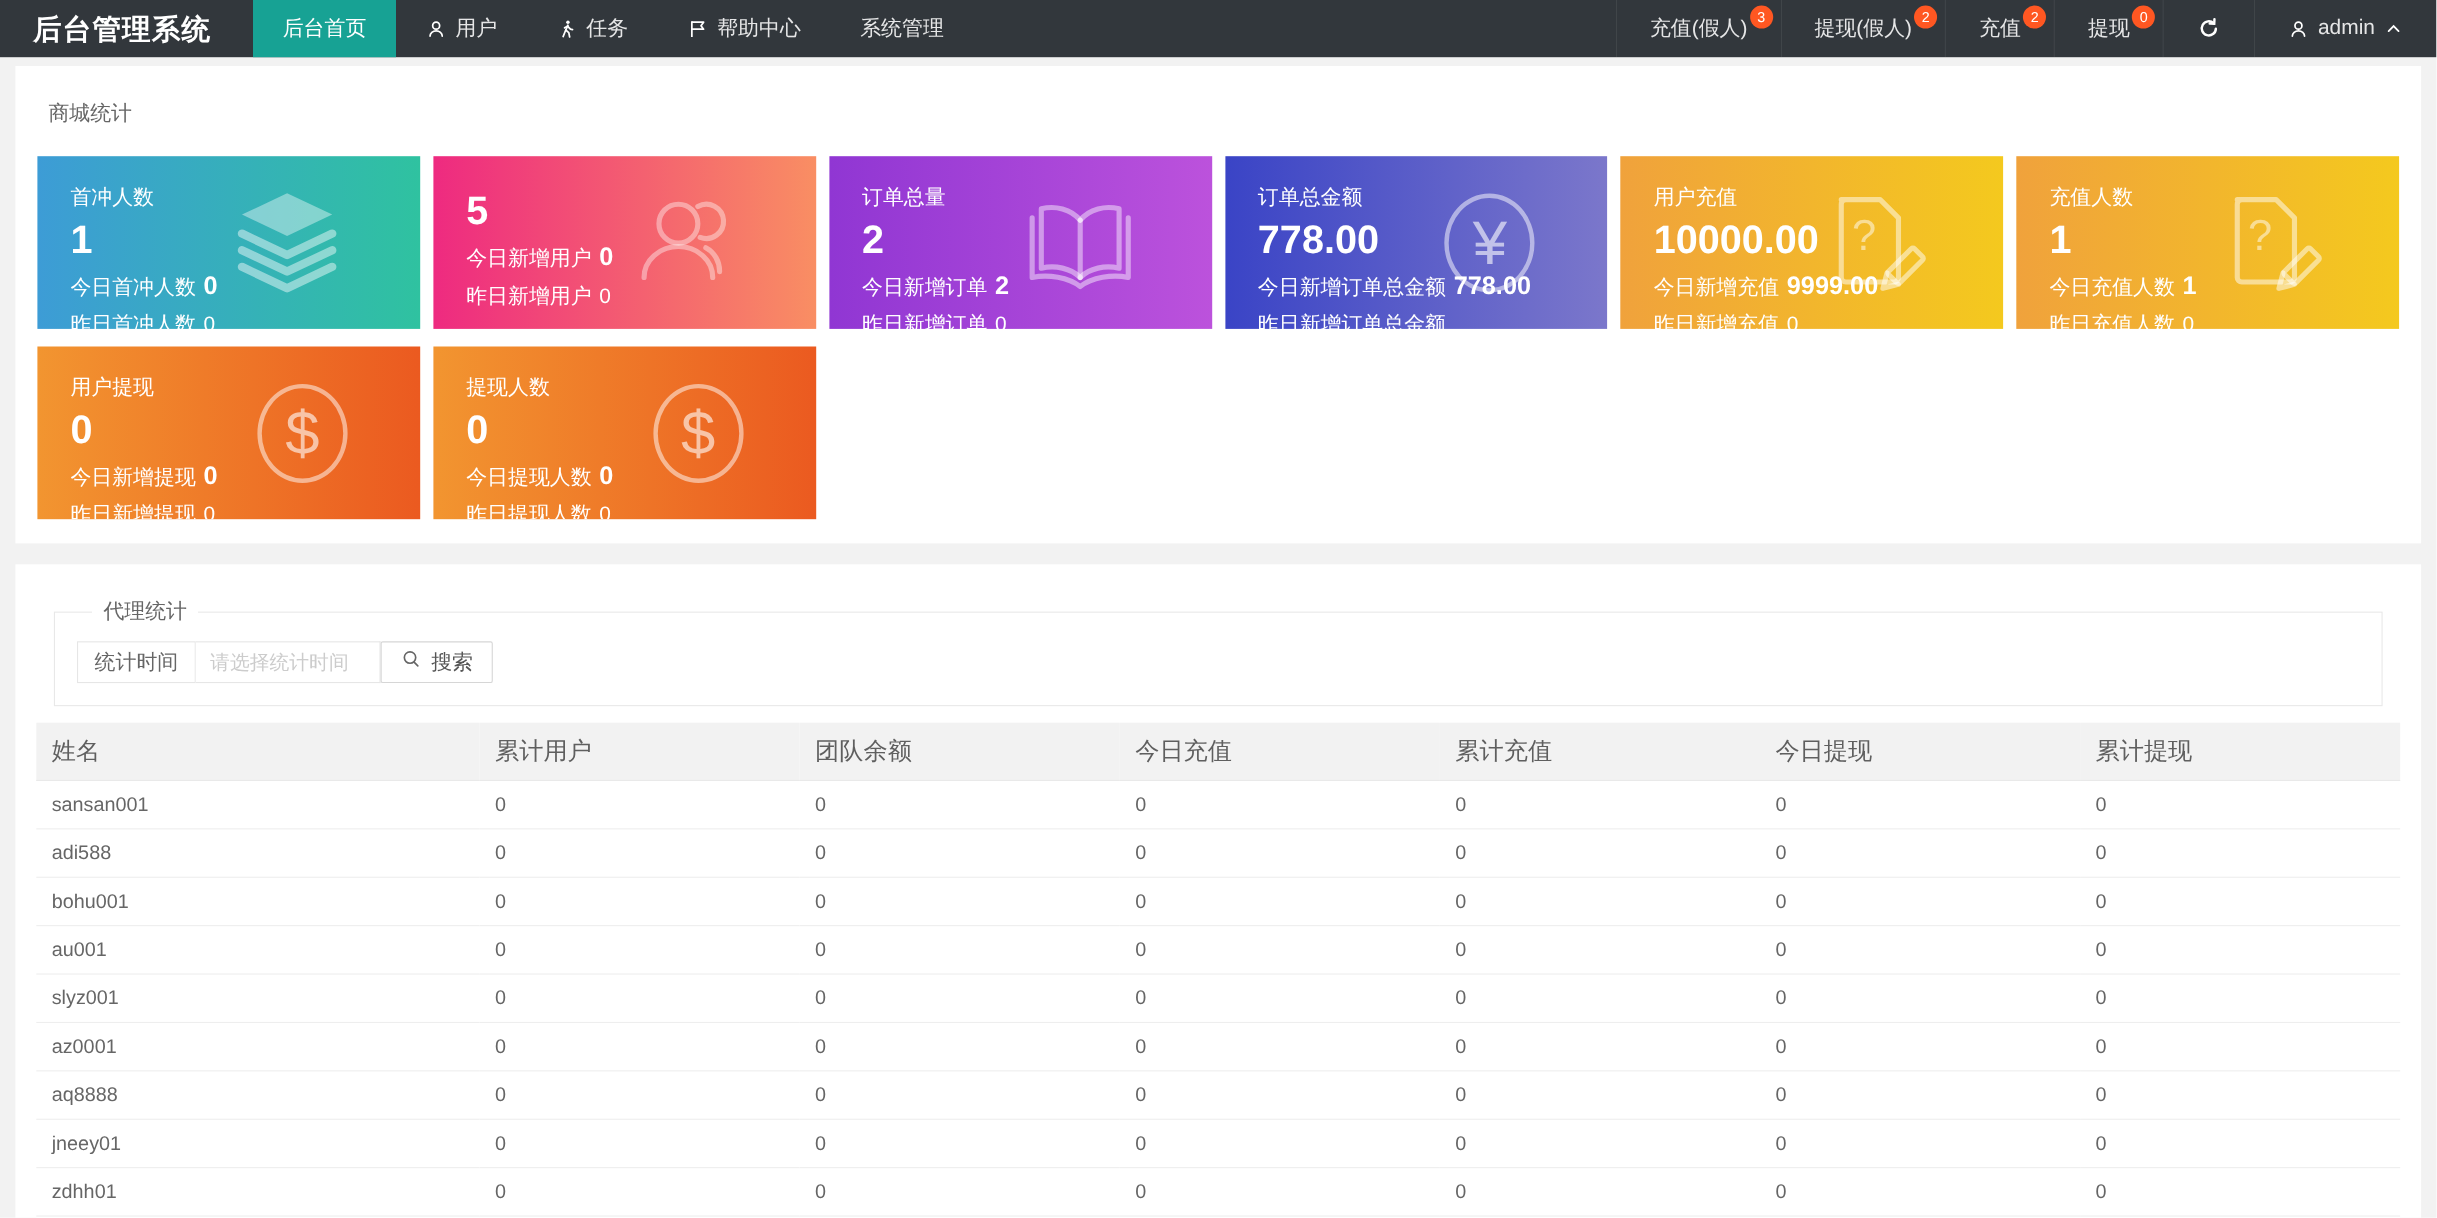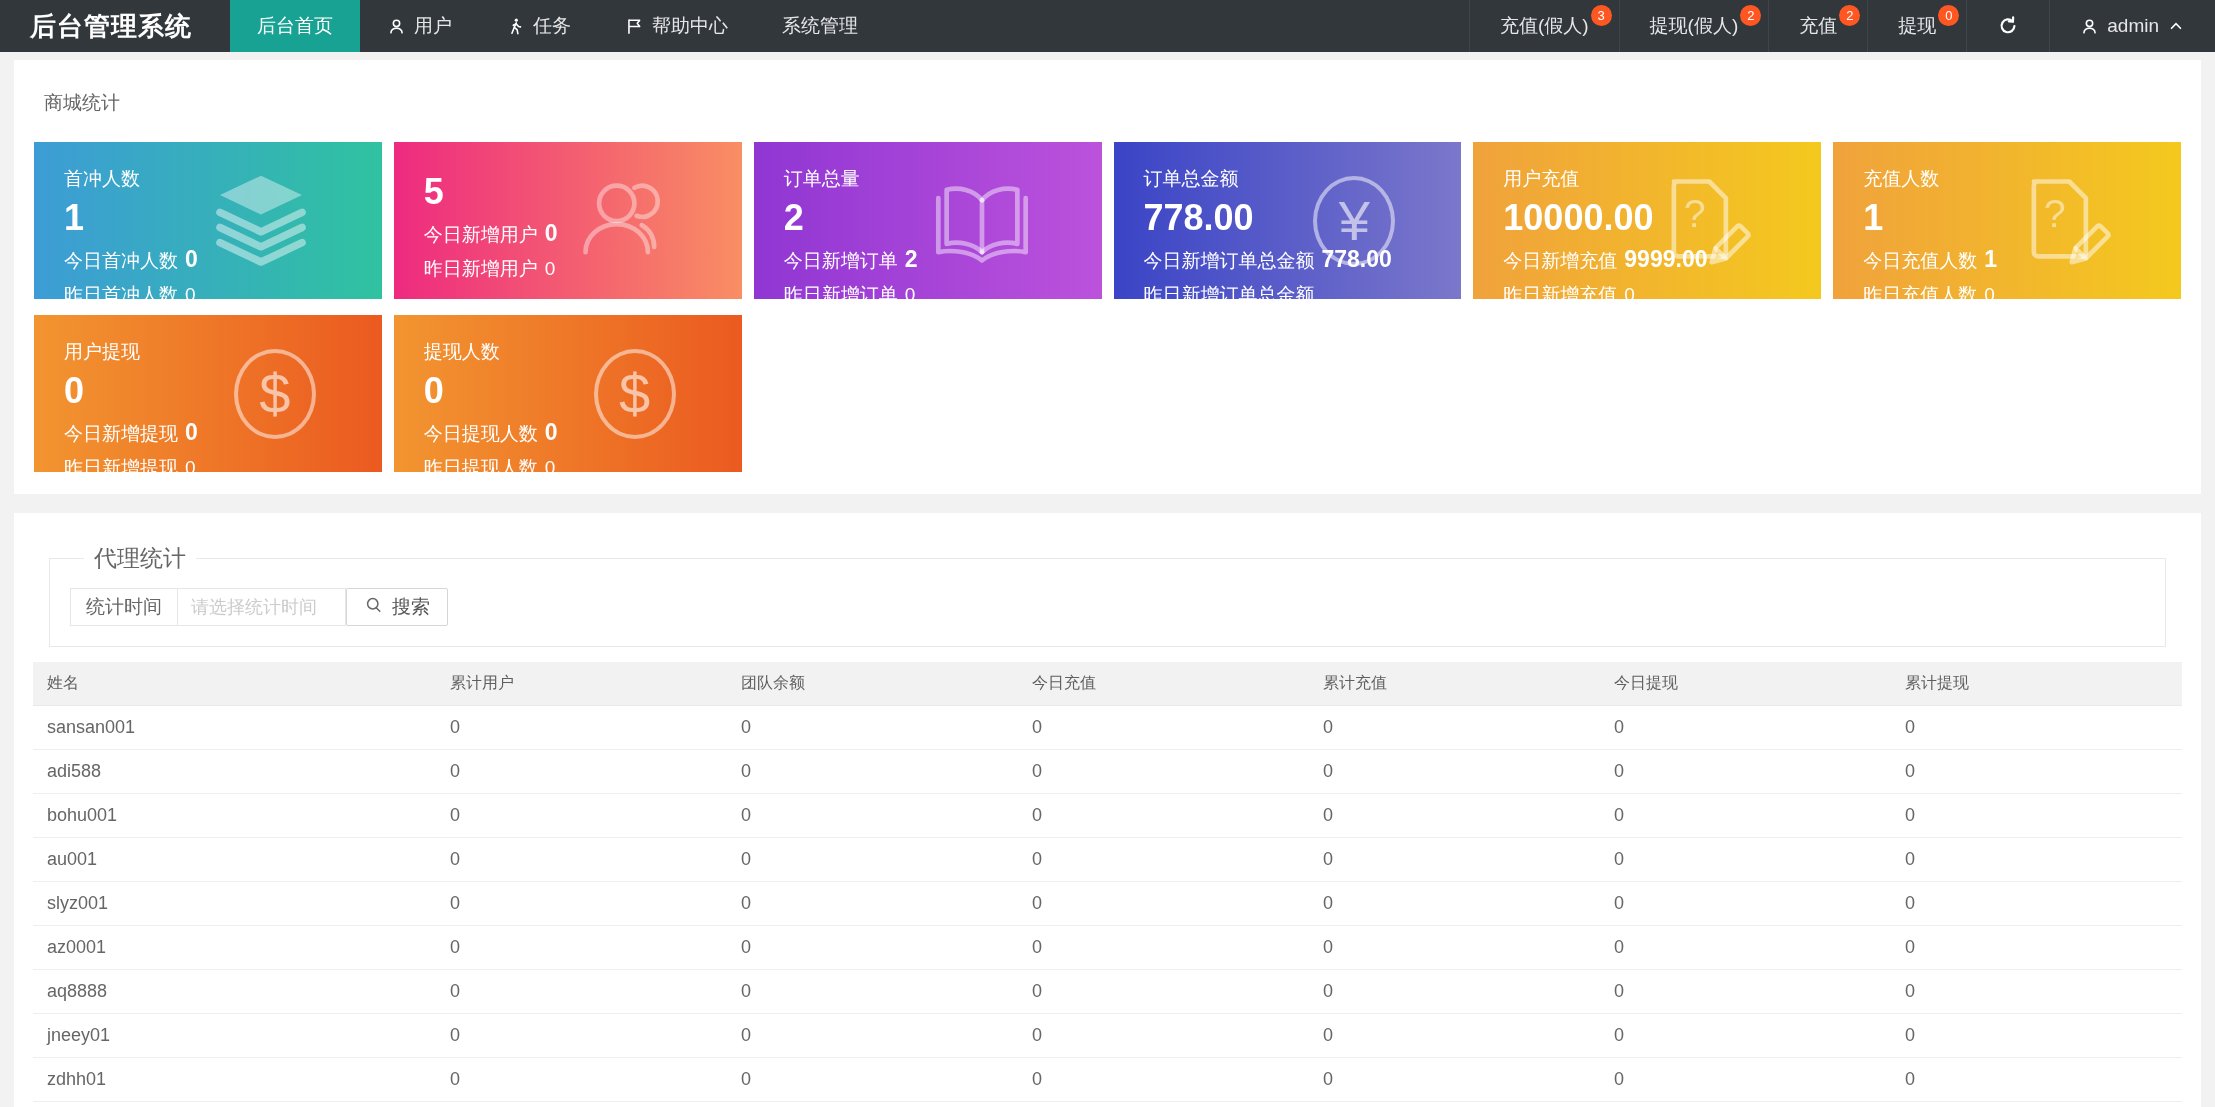--- a/index.html
+++ b/index.html
@@ -62,42 +62,42 @@
     width: 82px; height: 90px; border: 4px solid rgba(255,255,255,.5);
     border-radius: 50%; color: rgba(255,255,255,.6); font-size: 56px;
     display: flex; align-items: center; justify-content: center; font-weight: 400;
   }
 
   
   .panel-agents { margin-top: 19px; padding: 20px 19px 0; min-height: 602px; }
   fieldset.agent-box {
     border: 1px solid #e8e8e8; margin: 10px 16px 0; padding: 14px 20px 20px;
   }
-  fieldset.agent-box legend { font-size: 23px; color: #666; padding: 0 10px; margin-left: 14px; }
+  fieldset.agent-box legend { font-size: 19px; color: #666; padding: 0 10px; margin-left: 14px; }
   .filter-row { display: flex; align-items: stretch; height: 38px; }
   .filter-label {
     border: 1px solid #e6e6e6; background: #fff; padding: 0 15px; font-size: 19px;
     color: #666; display: flex; align-items: center; white-space: nowrap;
   }
   .filter-input {
     border: 1px solid #e6e6e6; border-left: none; width: 168px; padding: 0 13px;
     font-size: 18px; color: #666; outline: none; font-family: inherit;
   }
   .filter-input::placeholder { color: #ccc; }
   .search-btn {
     background: #fff; border: 1px solid #d6d6d6; border-radius: 2px;
     padding: 0 17px; font-size: 19px; color: #555; display: inline-flex;
     align-items: center; gap: 8px; cursor: pointer; font-family: inherit;
   }
 
   
   table.agent-table { width: 100%; border-collapse: collapse; table-layout: fixed; margin-top: 15px; }
   .col-name { width: 403px; }
   .agent-table th {
-    background: #f2f2f2; font-weight: 400; color: #5f5f5f; font-size: 16px;
+    background: #f2f2f2; font-weight: 400; color: #5f5f5f; font-size: 22px;
     text-align: left; padding: 11px 10px 11px 14px; border-bottom: 1px solid #e9e9e9;
   }
   .agent-table td {
     color: #666; font-size: 18px; padding: 11px 10px 11px 14px;
     border-bottom: 1px solid #eeeeee; background: #fff;
   }
 </style>
 </head>
 <body>
 

